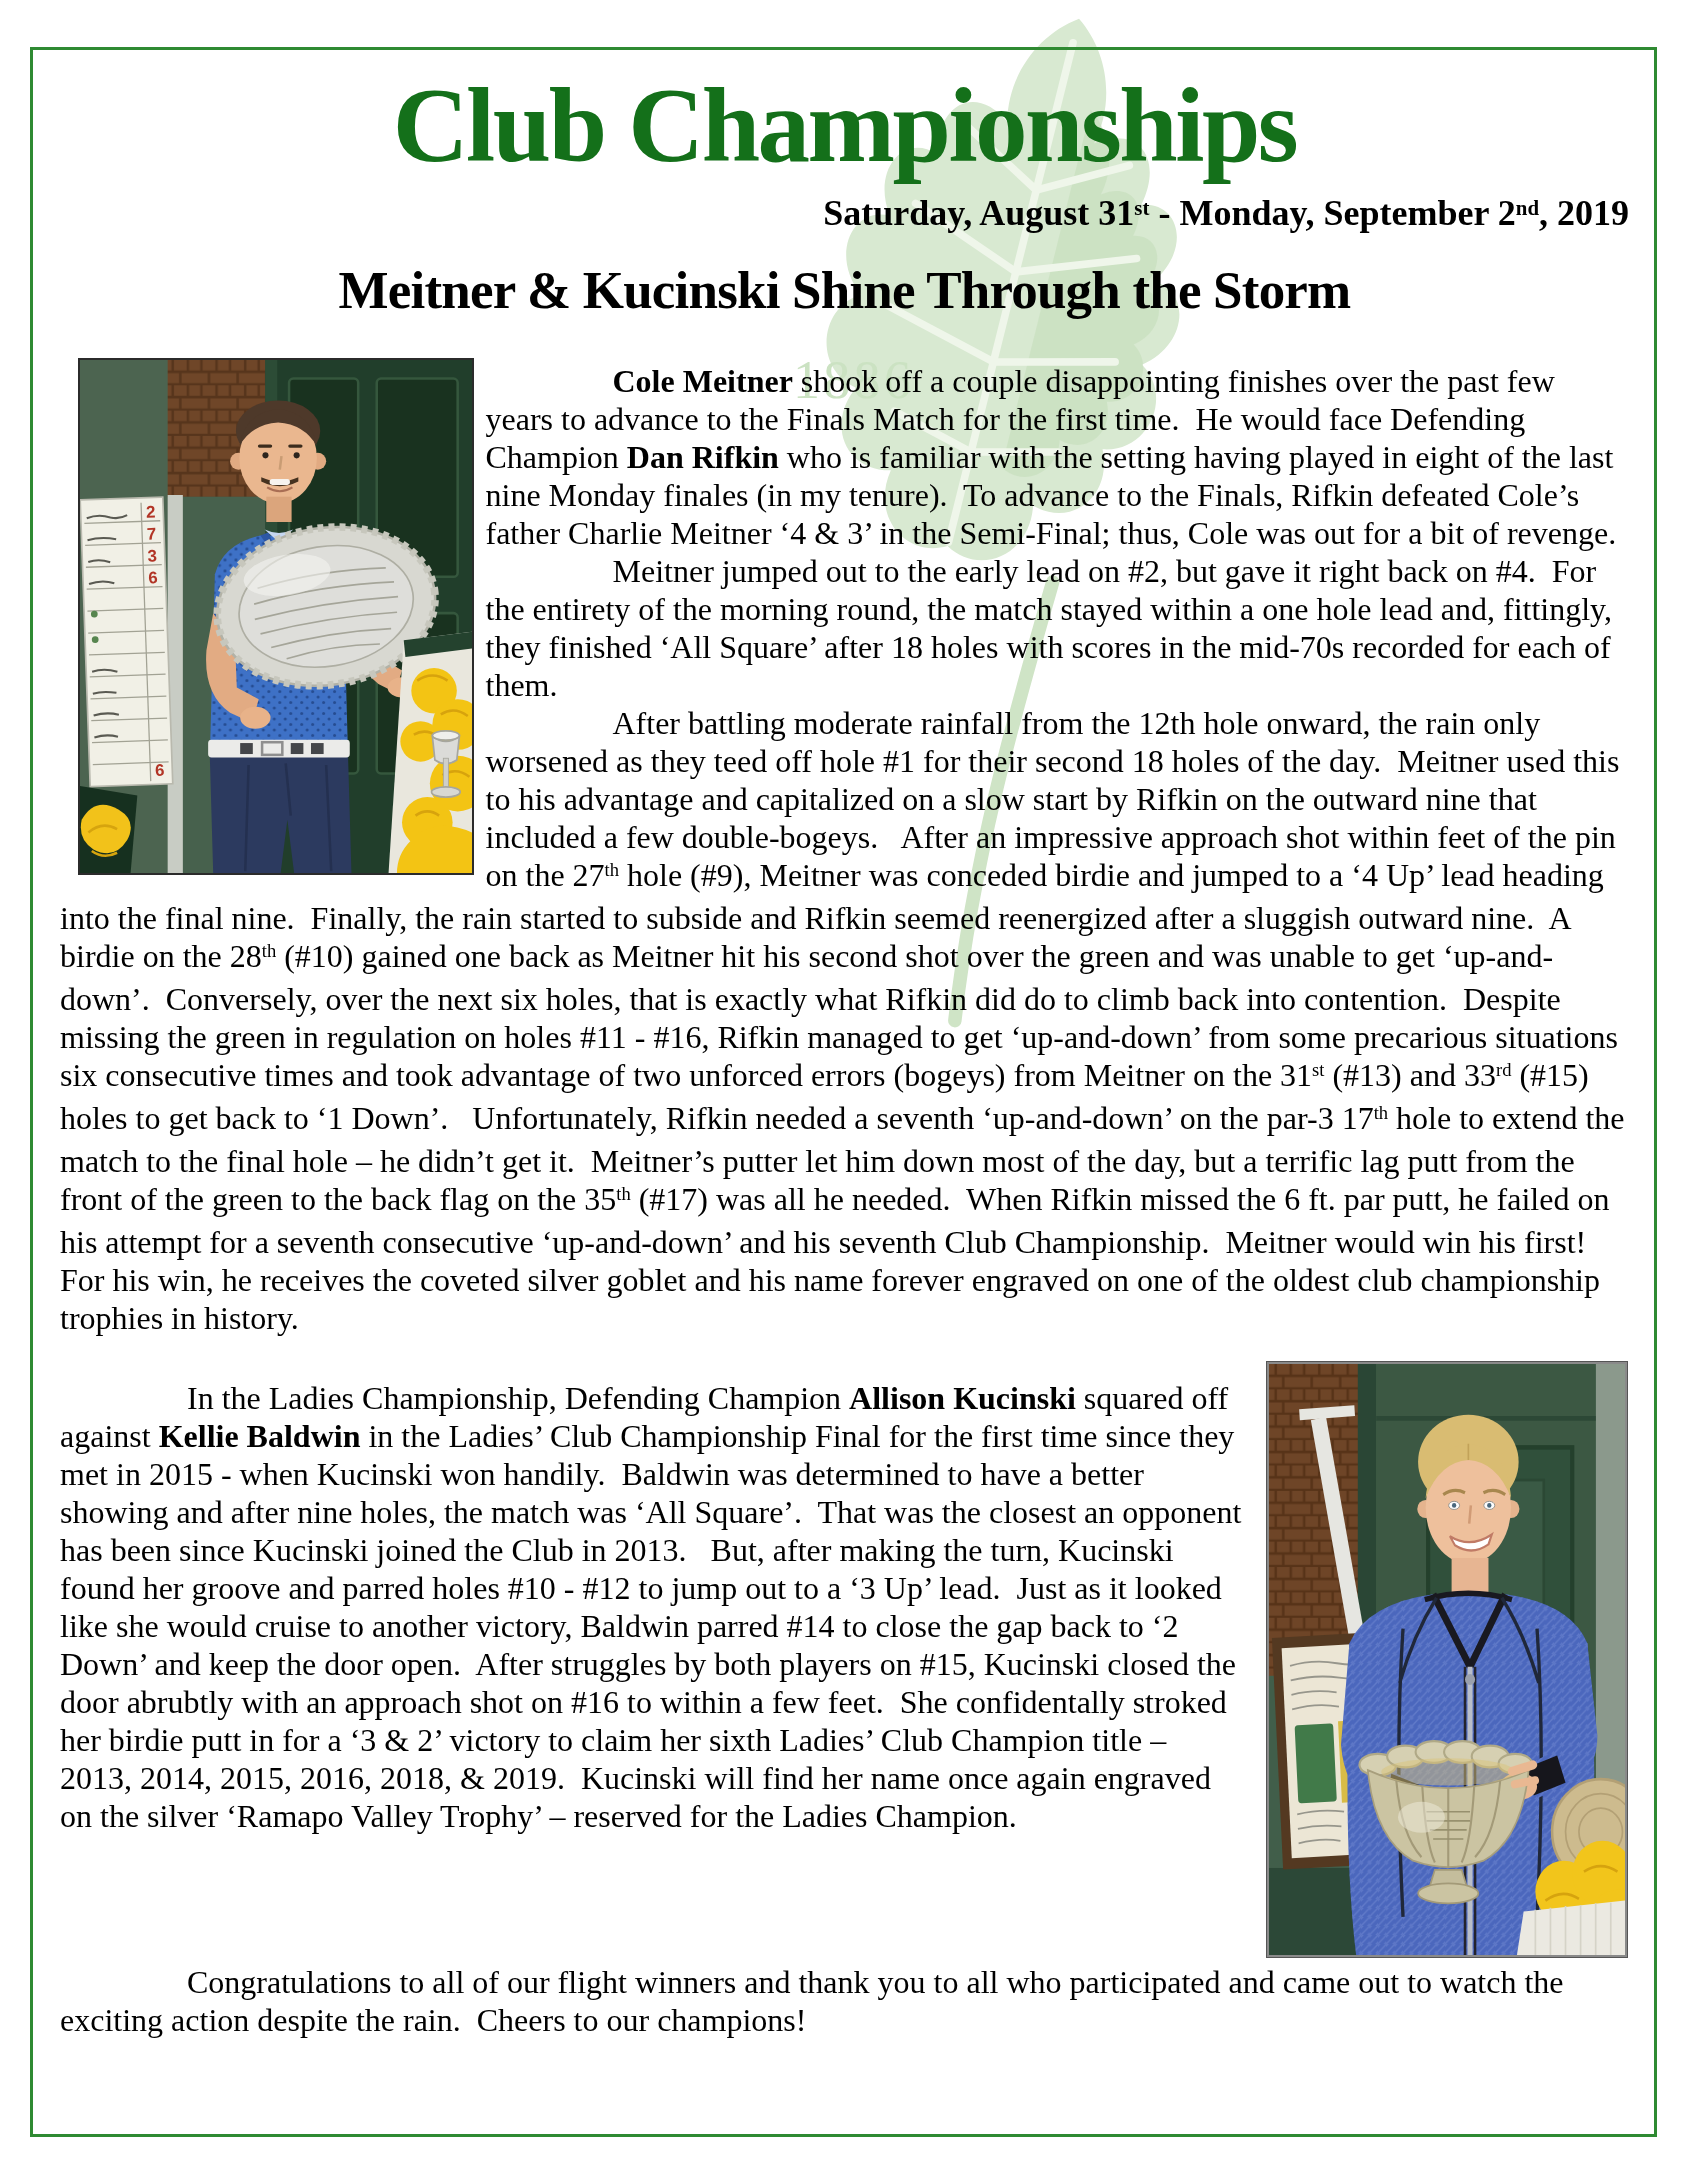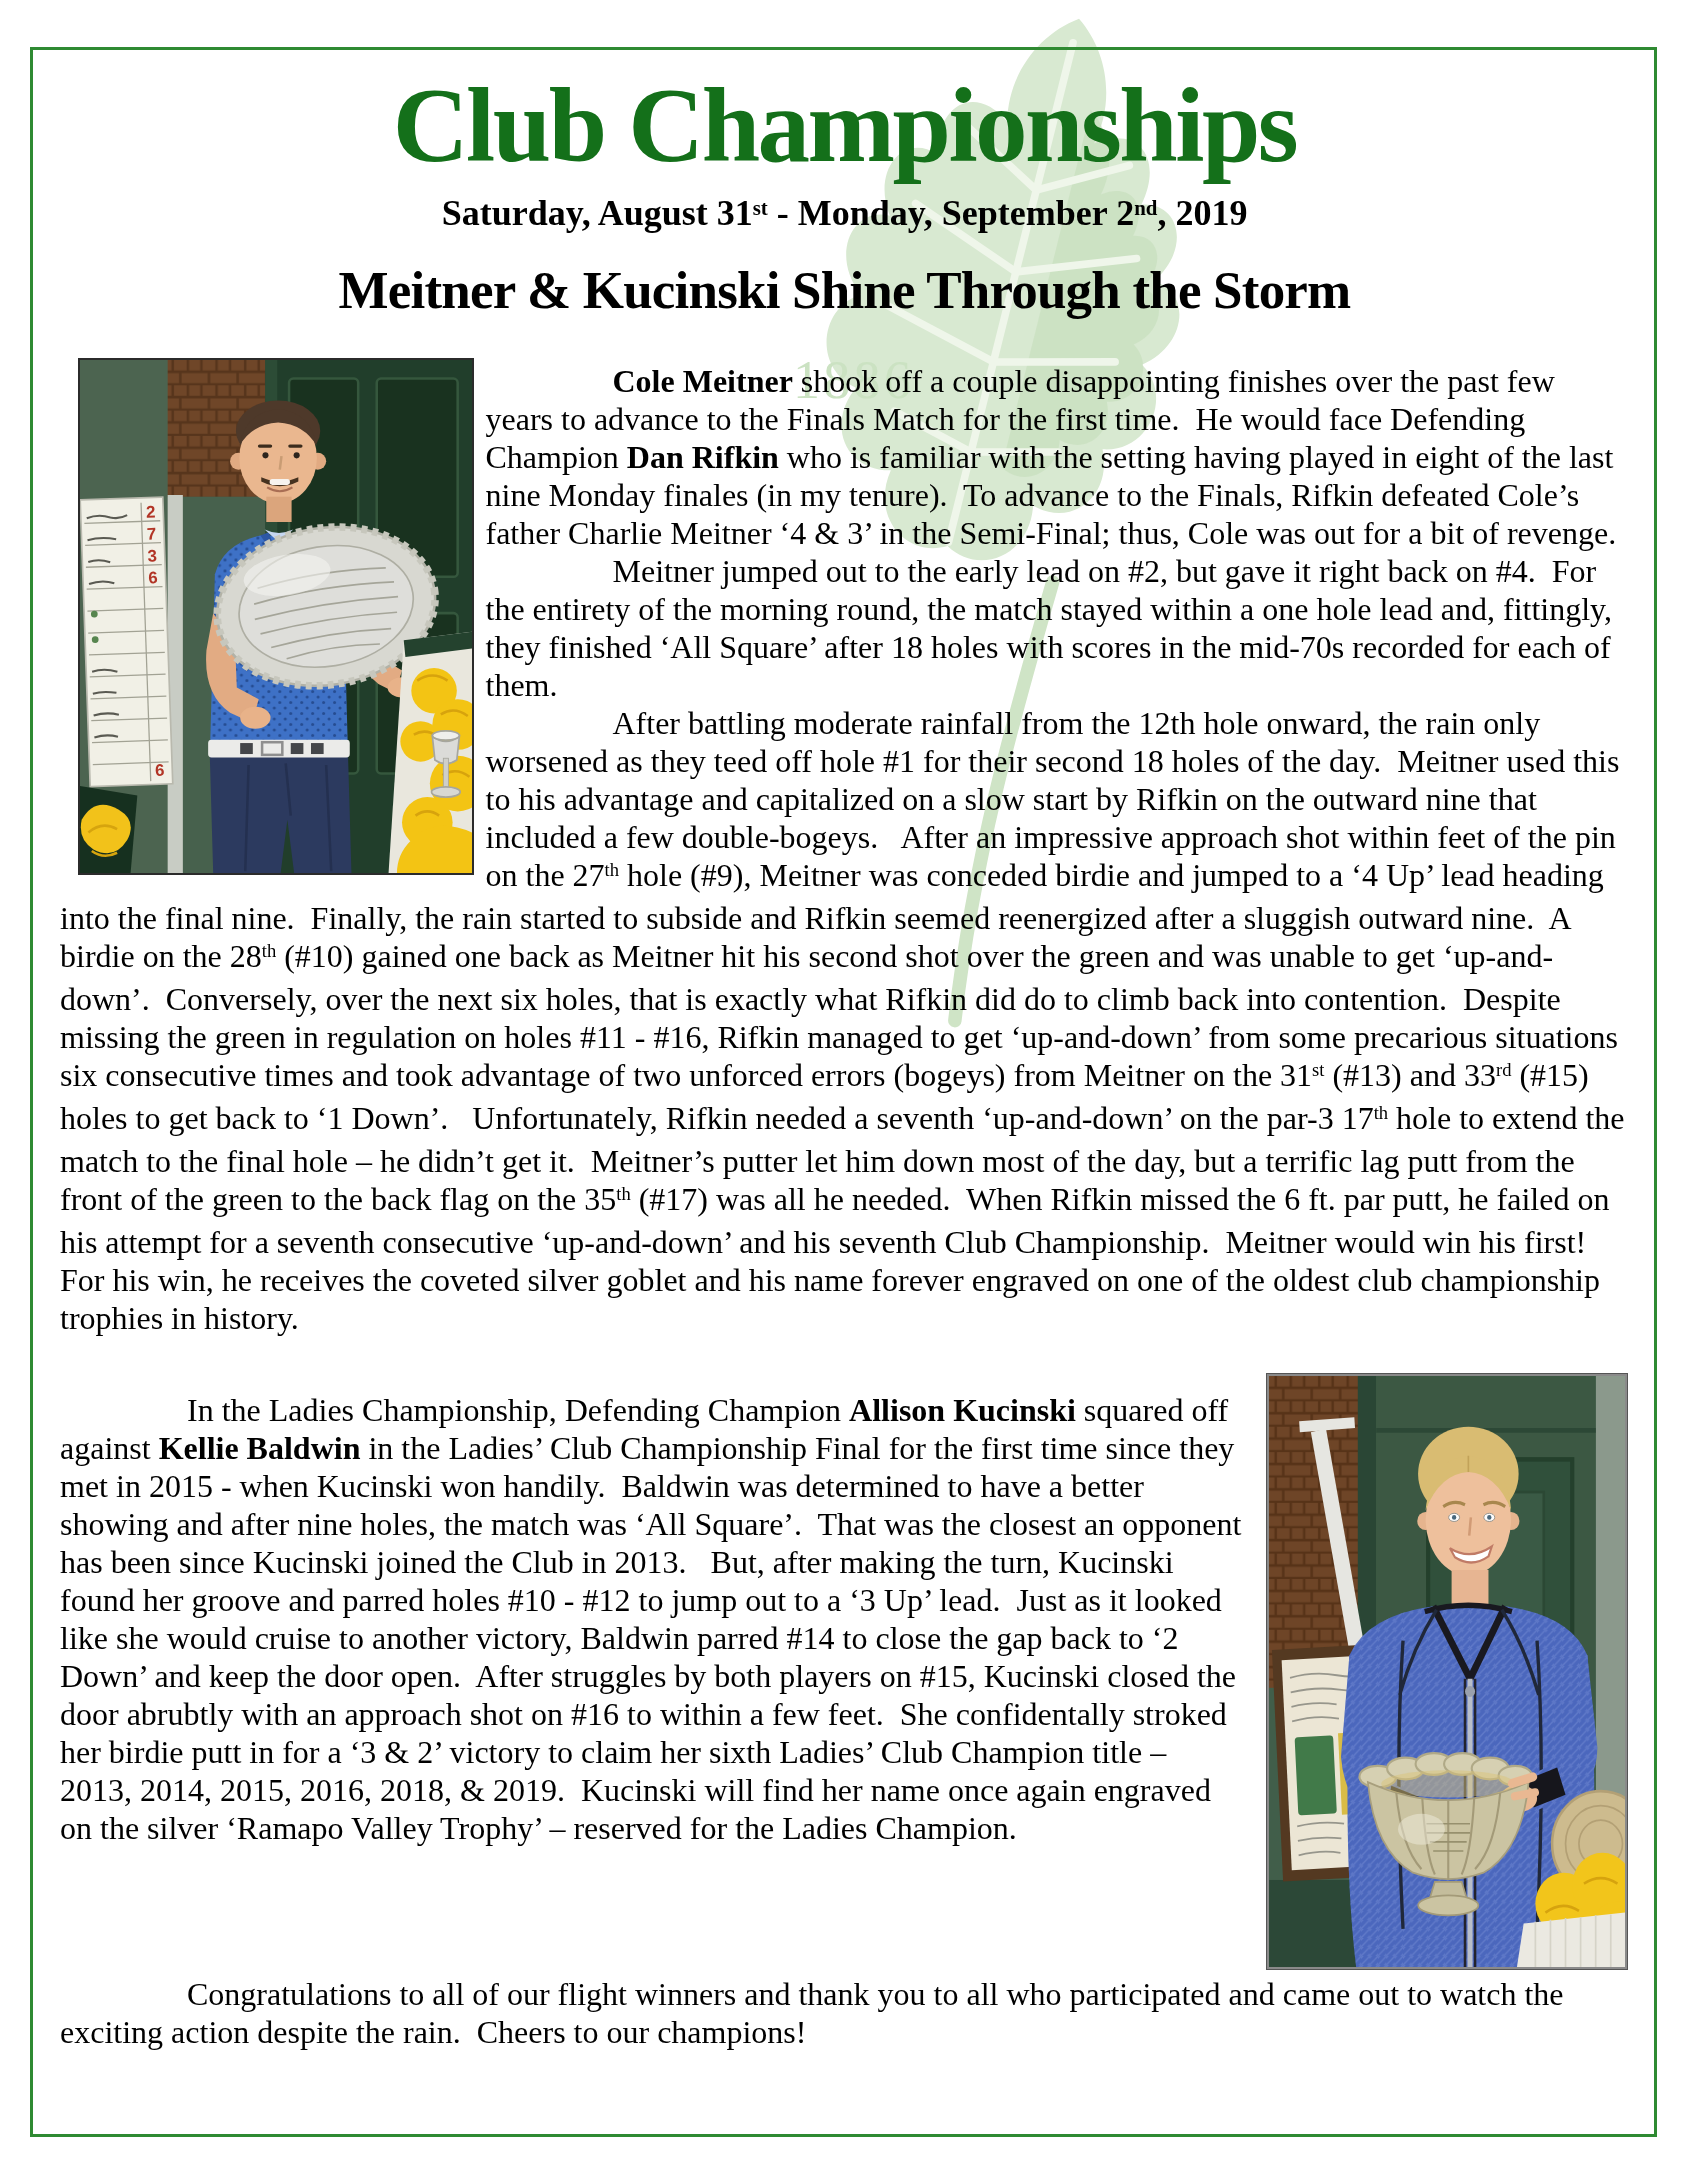--- a/index.html
+++ b/index.html
@@ -12,30 +12,30 @@
   .wm-accent{fill:var(--watermark_accent,#c2ddb8);}
   .wm-vein{stroke:var(--watermark_vein,#eff6ea);stroke-linecap:round;fill:none;}
   .wm-stem{stroke:var(--watermark_stem,#cfe4c6);stroke-linecap:round;fill:none;}
   .wm-year{fill:var(--watermark_year_color,#cbe2c2);font-family:"Liberation Serif",serif;font-size:64px;letter-spacing:4px;}
   
   .frame{position:absolute;left:30px;top:47px;width:1627px;height:2090px;
          border:3.4px solid var(--border_green,#2f8a32);box-sizing:border-box;background:transparent;}
   .content{position:relative;z-index:1;padding:17px 25px 0 27px;height:100%;box-sizing:border-box;}
   .title{margin:0;text-align:center;font-weight:bold;color:var(--title_green,#14701a);
          font-size:105px;line-height:1.12;letter-spacing:-2.5px;}
-  .date-line{margin-top:8.4px;text-align:center;font-weight:bold;font-size:36px;line-height:1.15;}
+  .date-line{margin-top:8.4px;text-align:right;font-weight:bold;font-size:36px;line-height:1.15;}
   .headline{margin:27px 0 7px 0;text-align:center;font-weight:bold;font-size:53px;line-height:1.1;letter-spacing:-0.8px;}
   .article{margin-top:42px;font-size:32px;line-height:38px;}
   .bp{margin:0;white-space:pre-wrap;text-indent:127px;}
   .bp .b{font-weight:bold;}
   .bp sup,.date-line sup{font-size:0.58em;vertical-align:baseline;position:relative;top:-0.5em;}
   .photo{box-sizing:content-box;background:#e8e8e2;}
   .photo-left{float:left;width:392px;height:513px;margin:-3.4px 11.8px 6.7px 17.7px;border:2.5px solid #2b2b2b;}
   .photo-right{float:right;width:356px;height:591px;margin:-17px 1.7px 6.7px 23.6px;border:2.5px solid #8a8a8a;outline:0.8px solid #555;}
-  .ladies{margin-top:54px;}
+  .ladies{margin-top:42px;}
   .closing{clear:both;margin-top:13.5px;}
   .photo-img{display:block;width:100%;height:100%;}
 </style>
 </head>
 <body>
 
 <div class="page">
 
   <svg class="watermark-svg" viewBox="0 0 2000 2588" aria-hidden="true">
     <g transform="translate(1185,400) rotate(14)">

